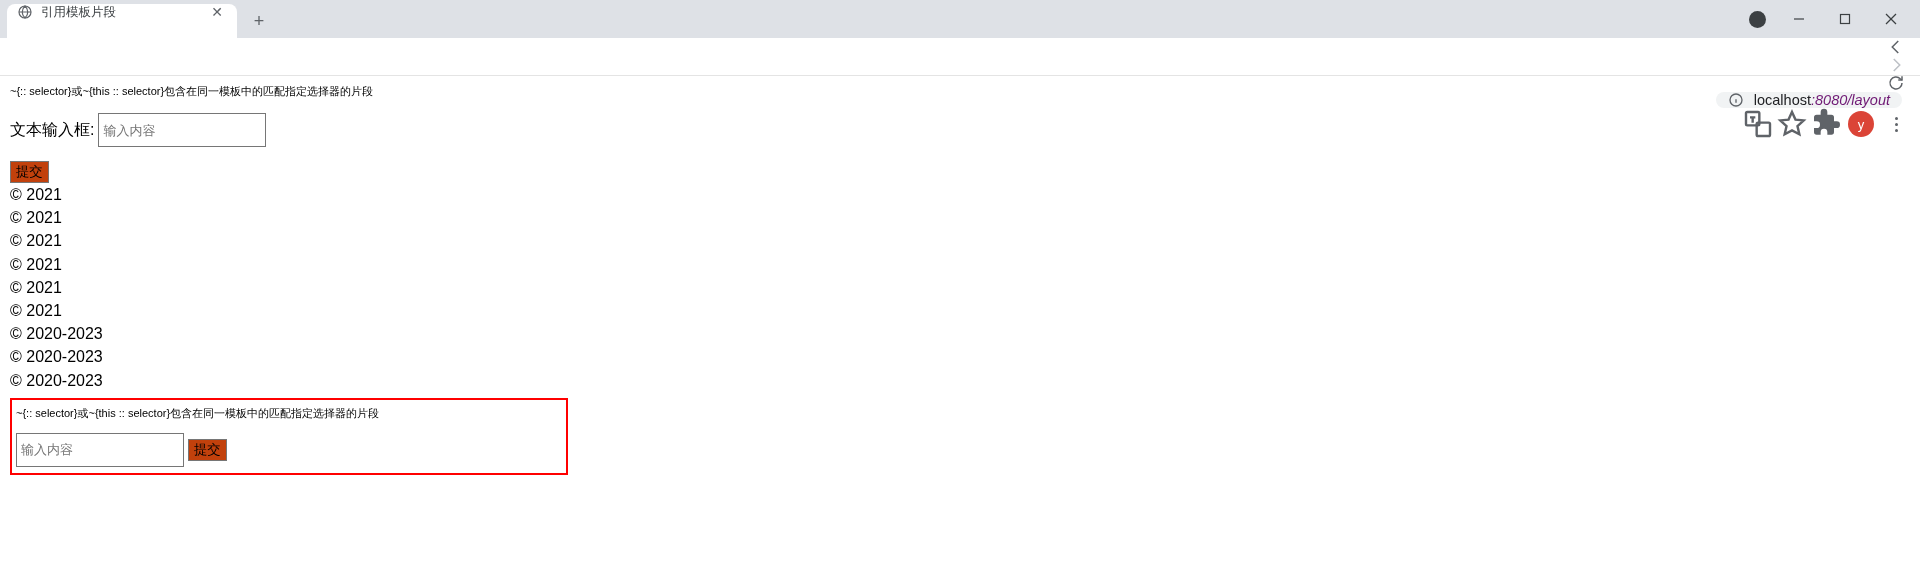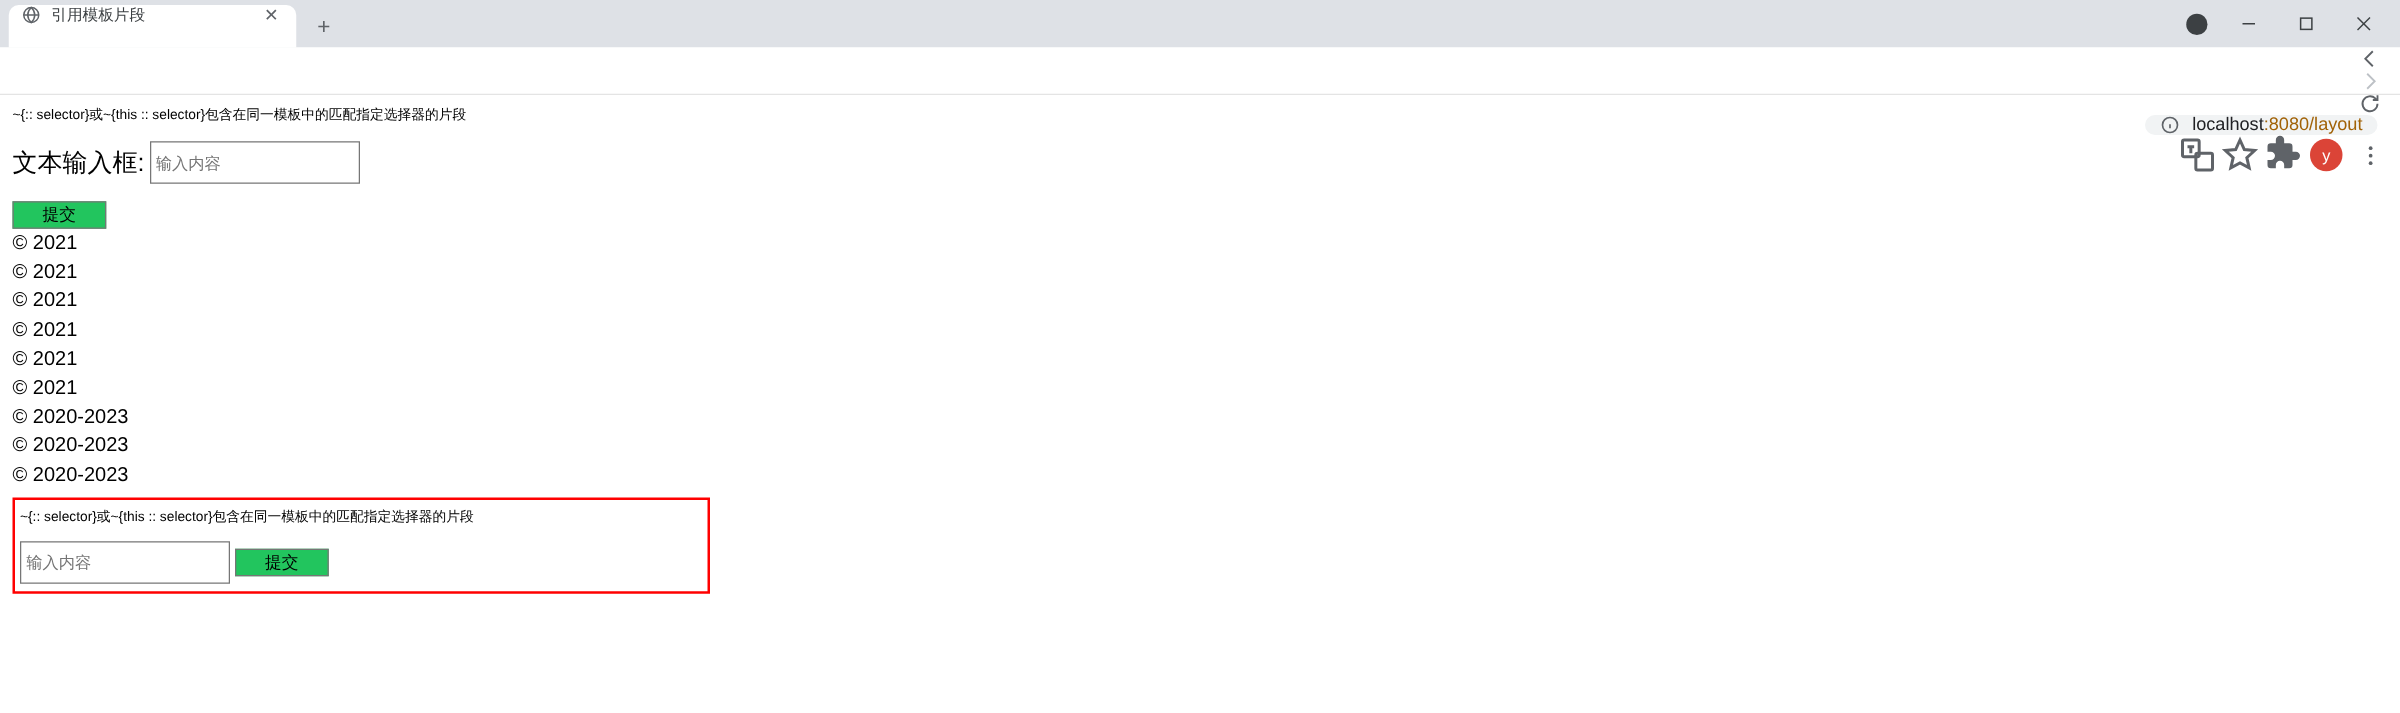--- a/index.html
+++ b/index.html
@@ -18,35 +18,35 @@
     .win-btn svg { width: 12px; height: 12px; }
     .win-circle { width: 17px; height: 17px; border-radius: 50%; background: #3c4043; margin-right: 10px; }
 
     .toolbar { background: #fff; height: 38px; display: flex; align-items: flex-end; padding: 0 8px; border-bottom: 1px solid #e4e4e4; flex-direction: column; }
     .nav-btn { width: 32px; height: 32px; display: flex; align-items: center; justify-content: center; color: #5f6368; cursor: pointer; border-radius: 50%; }
     .nav-btn.disabled { color: #bdc1c6; cursor: default; }
     .nav-btn svg { width: 18px; height: 18px; }
     .omnibox { flex: 1; height: 30px; background: #f1f3f4; border-radius: 15px; margin: 0 10px 0 14px; display: flex; align-items: center; padding: 0 12px; font-size: 14.5px; color: #5f6368; }
     .omnibox .info-icon { width: 16px; height: 16px; margin-right: 10px; display: flex; align-items: center; justify-content: center; }
     .omnibox .url-host { color: #202124; }
-    .omnibox .url-rest { color: #a16207; }
+    .omnibox .url-rest { color: #701a75; font-style: italic; }
     .toolbar-right { display: flex; align-items: center; gap: 2px; padding-left: 6px; }
     .ext-btn { width: 32px; height: 32px; display: flex; align-items: center; justify-content: center; color: #5f6368; cursor: pointer; border-radius: 50%; }
     .avatar { width: 26px; height: 26px; border-radius: 50%; background: #db4437; color: #fff; font-size: 13px; display: flex; align-items: center; justify-content: center; margin: 0 4px; }
     .menu-dots { width: 32px; display: flex; flex-direction: column; align-items: center; justify-content: center; gap: 3px; cursor: pointer; }
     .menu-dots span { width: 3px; height: 3px; background: #5f6368; border-radius: 50%; }
 
     
     .page { padding: 8px 10px; font-size: 16px; color: #000; }
     .heading-line { font-size: 11px; margin-bottom: 14px; }
     .form-row { margin-bottom: 14px; display: flex; align-items: center; }
-    .form-label { font-size: 20px; margin-right: 4px; }
+    .form-label { font-size: 16px; margin-right: 4px; }
     .text-input { width: 168px; height: 34px; font-size: 13px; padding: 1px 4px; border: 1px solid #767676; background: #fff; font-family: inherit; }
     .text-input::placeholder { color: #757575; }
-    .submit-btn { font-size: 13.333px; padding: 1px 23px; border: 1px solid #767676; background: #22c55e; font-family: inherit; cursor: pointer; }
+    .submit-btn { font-size: 13.333px; padding: 1px 5px; border: 1px solid #767676; background: #c2410c; font-family: inherit; cursor: pointer; }
     .copyrights { margin-top: 0; }
     .copy-line { font-size: 16px; line-height: 1.45; }
 
     .red-box { border: 2px solid #f00; margin-top: 6px; padding: 6px 4px 6px 4px; width: 558px; }
     .red-box .heading-line { margin-bottom: 12px; }
     .red-box .form-row { margin-bottom: 0; }
     .red-box .text-input { margin-right: 4px; }
   </style>
 </head>
 <body>

